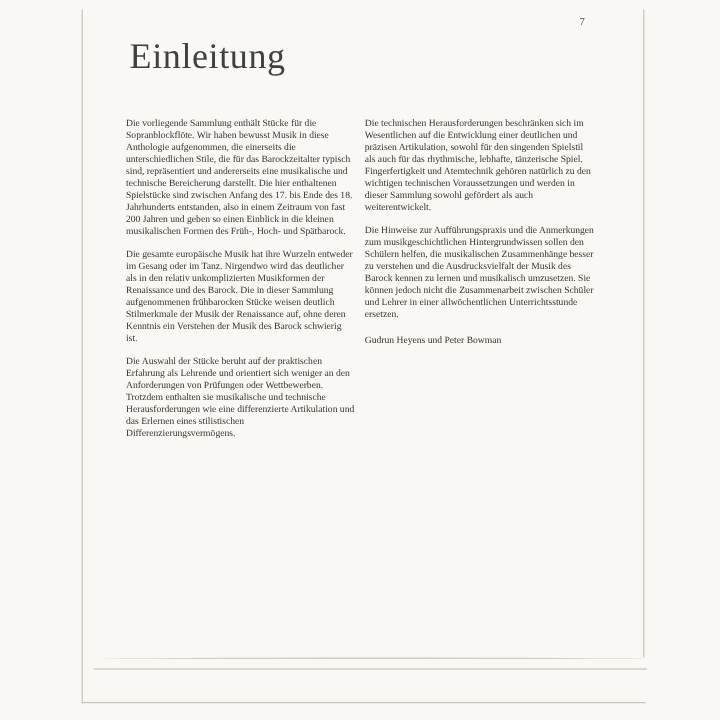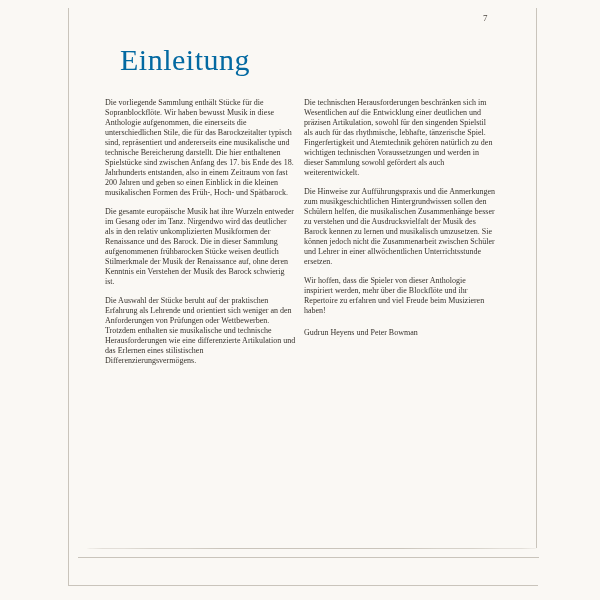--- a/index.html
+++ b/index.html
@@ -30,25 +30,25 @@
     position: absolute;
     top: 13px;
     left: 483px;
     font-size: 9px;
     color: #4a453e;
   }
   h1.title {
     position: absolute;
     top: 27px;
     left: 104px;
-    margin: 16px;
+    margin: 4px;
     font-size: 30px;
     font-weight: normal;
     letter-spacing: 0.5px;
-    color: #0369a1;
+    color: #404040;
   }
   .columns {
     position: absolute;
     top: 98px;
     left: 105px;
     width: 400px;
     display: flex;
     gap: 8px;
   }
   .col {
@@ -83,18 +83,17 @@
 
   <div class="columns">
     <div class="col">
       <p>Die vorliegende Sammlung enthält Stücke für die Sopranblockflöte. Wir haben bewusst Musik in diese Anthologie aufgenommen, die einerseits die unterschiedlichen Stile, die für das Barockzeitalter typisch sind, repräsentiert und andererseits eine musikalische und technische Bereicherung darstellt. Die hier enthaltenen Spielstücke sind zwischen Anfang des 17. bis Ende des 18. Jahrhunderts entstanden, also in einem Zeitraum von fast 200 Jahren und geben so einen Einblick in die kleinen musikalischen Formen des Früh-, Hoch- und Spätbarock.</p>
       <p>Die gesamte europäische Musik hat ihre Wurzeln entweder im Gesang oder im Tanz. Nirgendwo wird das deutlicher als in den relativ unkomplizierten Musikformen der Renaissance und des Barock. Die in dieser Sammlung aufgenommenen frühbarocken Stücke weisen deutlich Stilmerkmale der Musik der Renaissance auf, ohne deren Kenntnis ein Verstehen der Musik des Barock schwierig ist.</p>
       <p>Die Auswahl der Stücke beruht auf der praktischen Erfahrung als Lehrende und orientiert sich weniger an den Anforderungen von Prüfungen oder Wettbewerben. Trotzdem enthalten sie musikalische und technische Herausforderungen wie eine differenzierte Artikulation und das Erlernen eines stilistischen Differenzierungsvermögens.</p>
     </div>
     <div class="col">
       <p>Die technischen Herausforderungen beschränken sich im Wesentlichen auf die Entwicklung einer deutlichen und präzisen Artikulation, sowohl für den singenden Spielstil als auch für das rhythmische, lebhafte, tänzerische Spiel. Fingerfertigkeit und Atemtechnik gehören natürlich zu den wichtigen technischen Voraussetzungen und werden in dieser Sammlung sowohl gefördert als auch weiterentwickelt.</p>
       <p>Die Hinweise zur Aufführungspraxis und die Anmerkungen zum musikgeschichtlichen Hintergrundwissen sollen den Schülern helfen, die musikalischen Zusammenhänge besser zu verstehen und die Ausdrucksvielfalt der Musik des Barock kennen zu lernen und musikalisch umzusetzen. Sie können jedoch nicht die Zusammenarbeit zwischen Schüler und Lehrer in einer allwöchentlichen Unterrichtsstunde ersetzen.</p>
-      <p>Wir hoffen, dass die Spieler von dieser Anthologie inspiriert werden, mehr über die Blockflöte und ihr Repertoire zu erfahren und viel Freude beim Musizieren haben!</p>
       <div class="signature">Gudrun Heyens und Peter Bowman</div>
     </div>
   </div>
 
 </div>
 
 </body></html>

